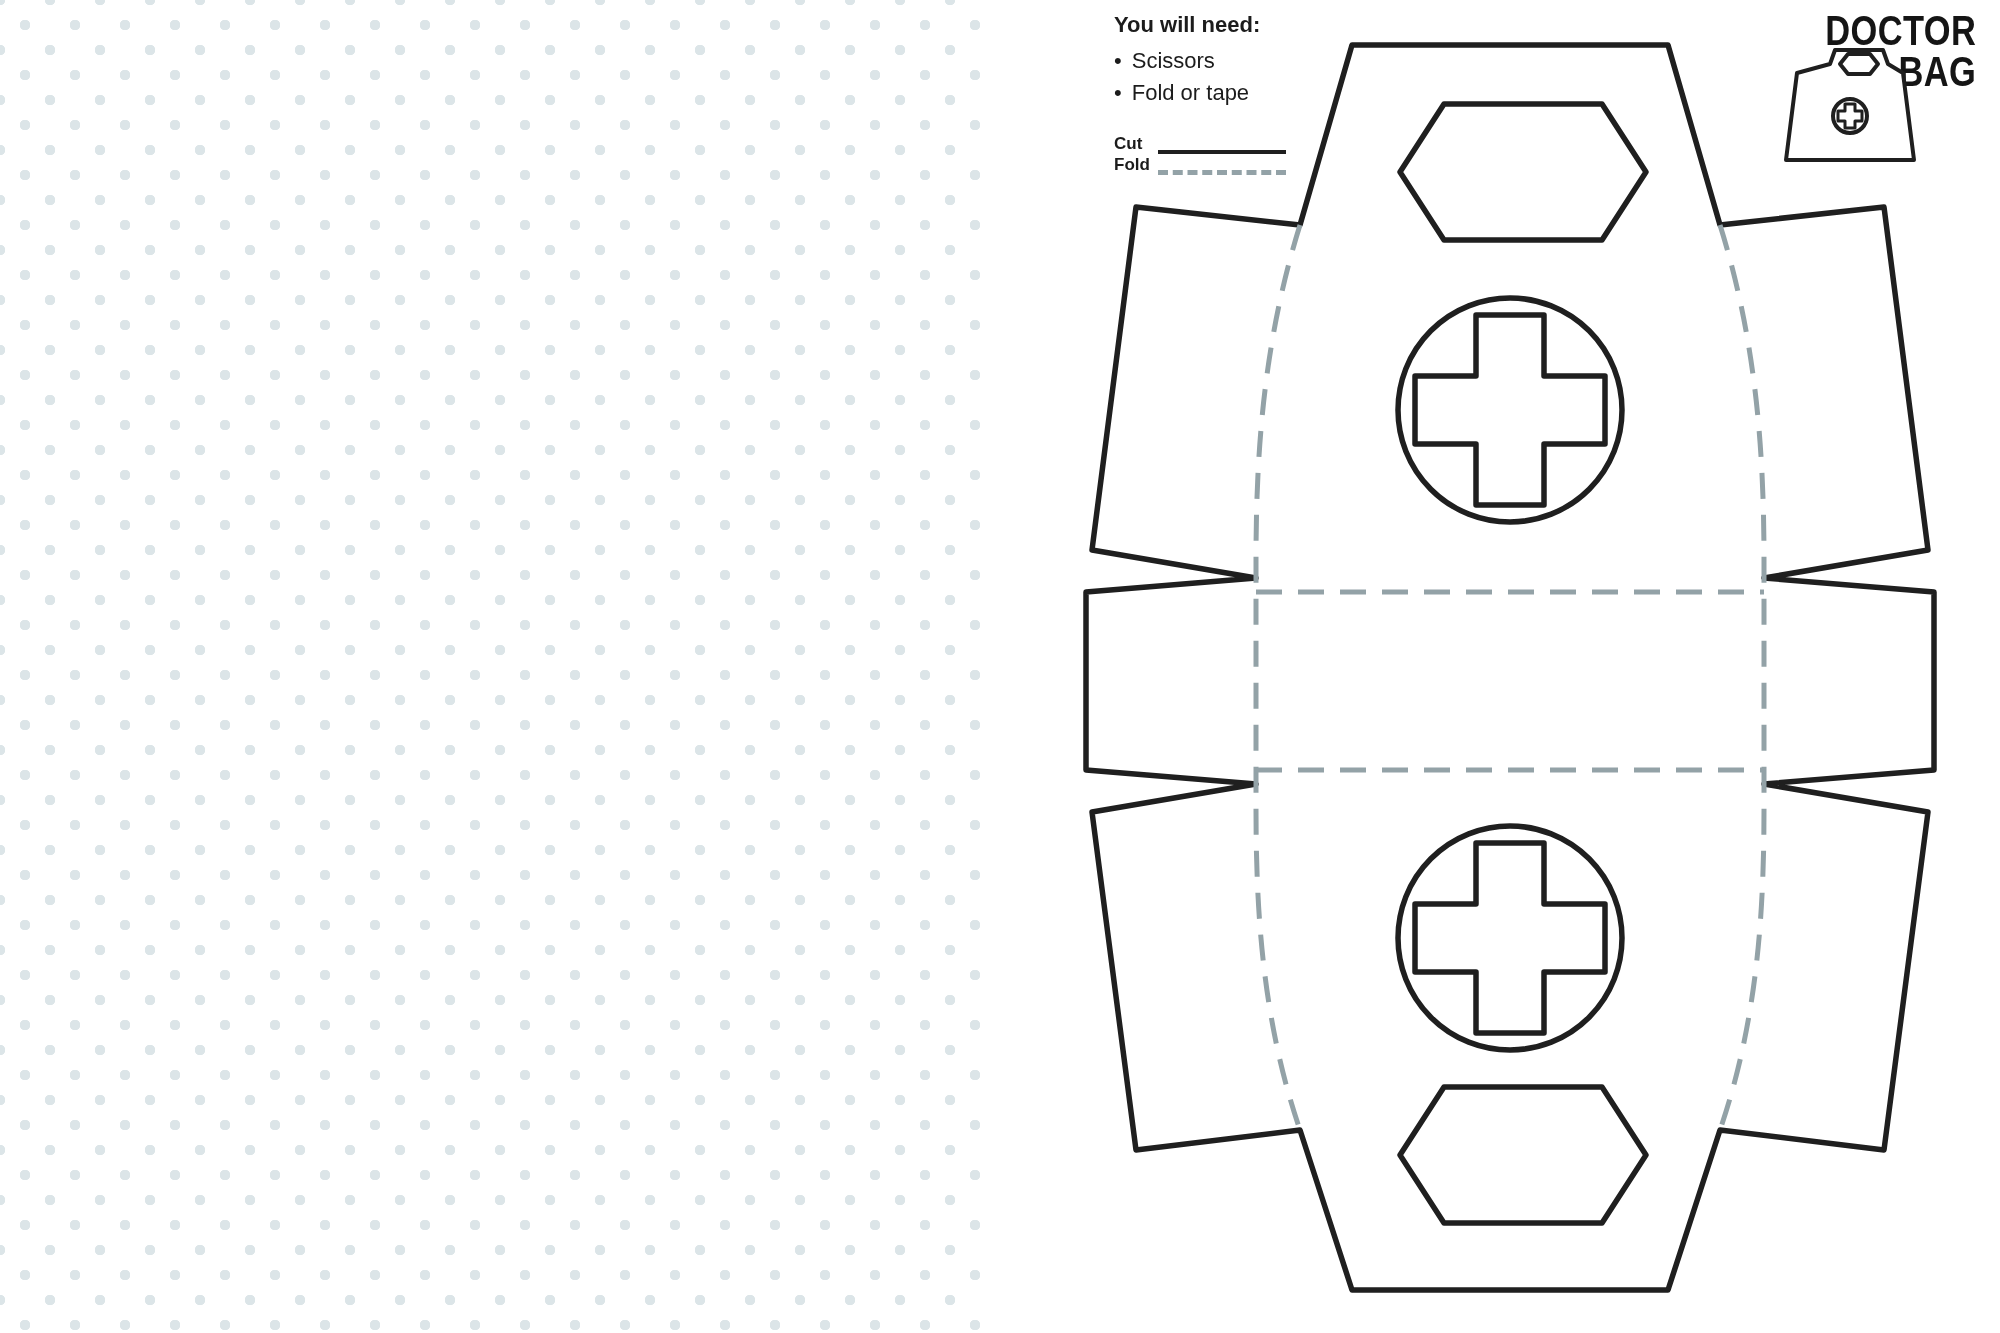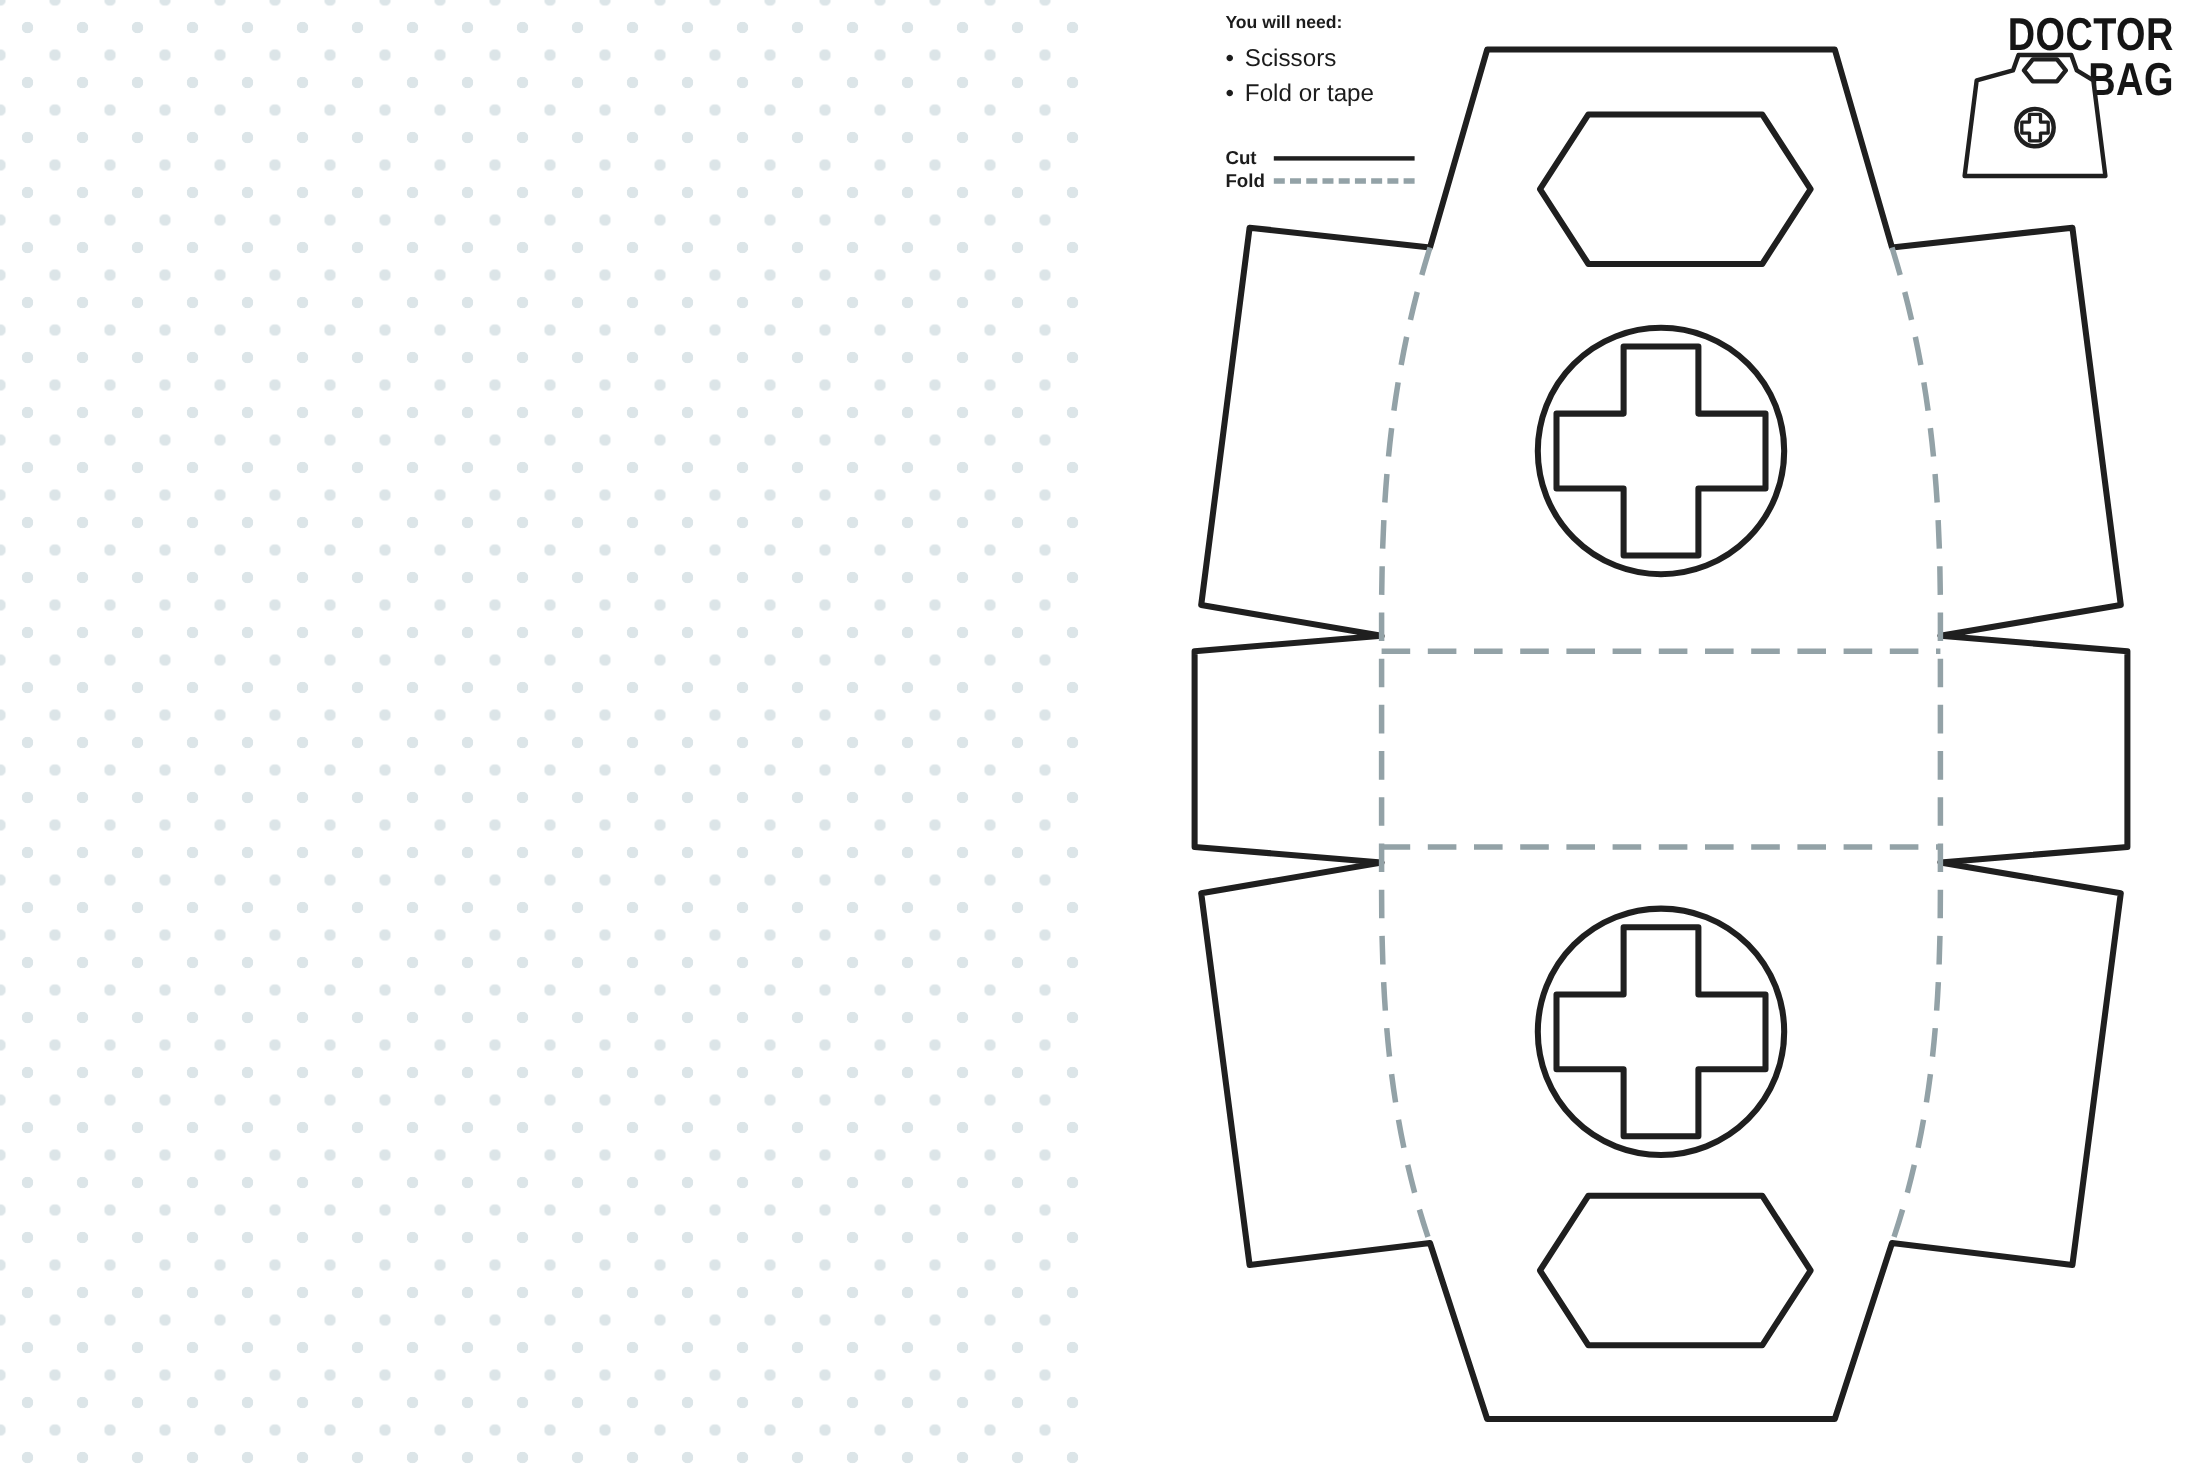--- a/index.html
+++ b/index.html
@@ -19,29 +19,29 @@
     background-image:
       radial-gradient(circle, #dce5e8 5px, rgba(0,0,0,0) 5.5px),
       radial-gradient(circle, #dce5e8 5px, rgba(0,0,0,0) 5.5px);
     background-size:50px 50px, 50px 50px;
     background-position:0 0, 25px 25px;
   }
   .materials {
     position:absolute; left:1114px; top:12px;
   }
   .materials .heading {
-    font-size:16px; font-weight:bold; margin:0 0 10px 0;
+    font-size:22px; font-weight:bold; margin:0 0 10px 0;
   }
   .materials ul { list-style:none; margin:0; padding:0; font-size:22px; }
   .materials li { margin:6px 0; display:flex; gap:10px; }
   .legend {
     position:absolute; left:1114px; top:133px;
     font-size:17px; font-weight:bold;
   }
-  .legend-row { display:flex; align-items:center; height:21px; }
+  .legend-row { display:flex; align-items:flex-end; height:21px; }
   .legend-label { width:44px; }
   .legend-line { width:128px; height:0; border-top:4px solid #1f1f1f; }
   .legend-line.fold { border-top:5px dashed #93a2a7; }
   .title {
     position:absolute; right:24px; top:10px;
     text-align:right;
     font-size:42px; font-weight:bold; line-height:0.98;
     color:#151515;
     transform:scaleX(0.82);
     transform-origin:100% 0;

